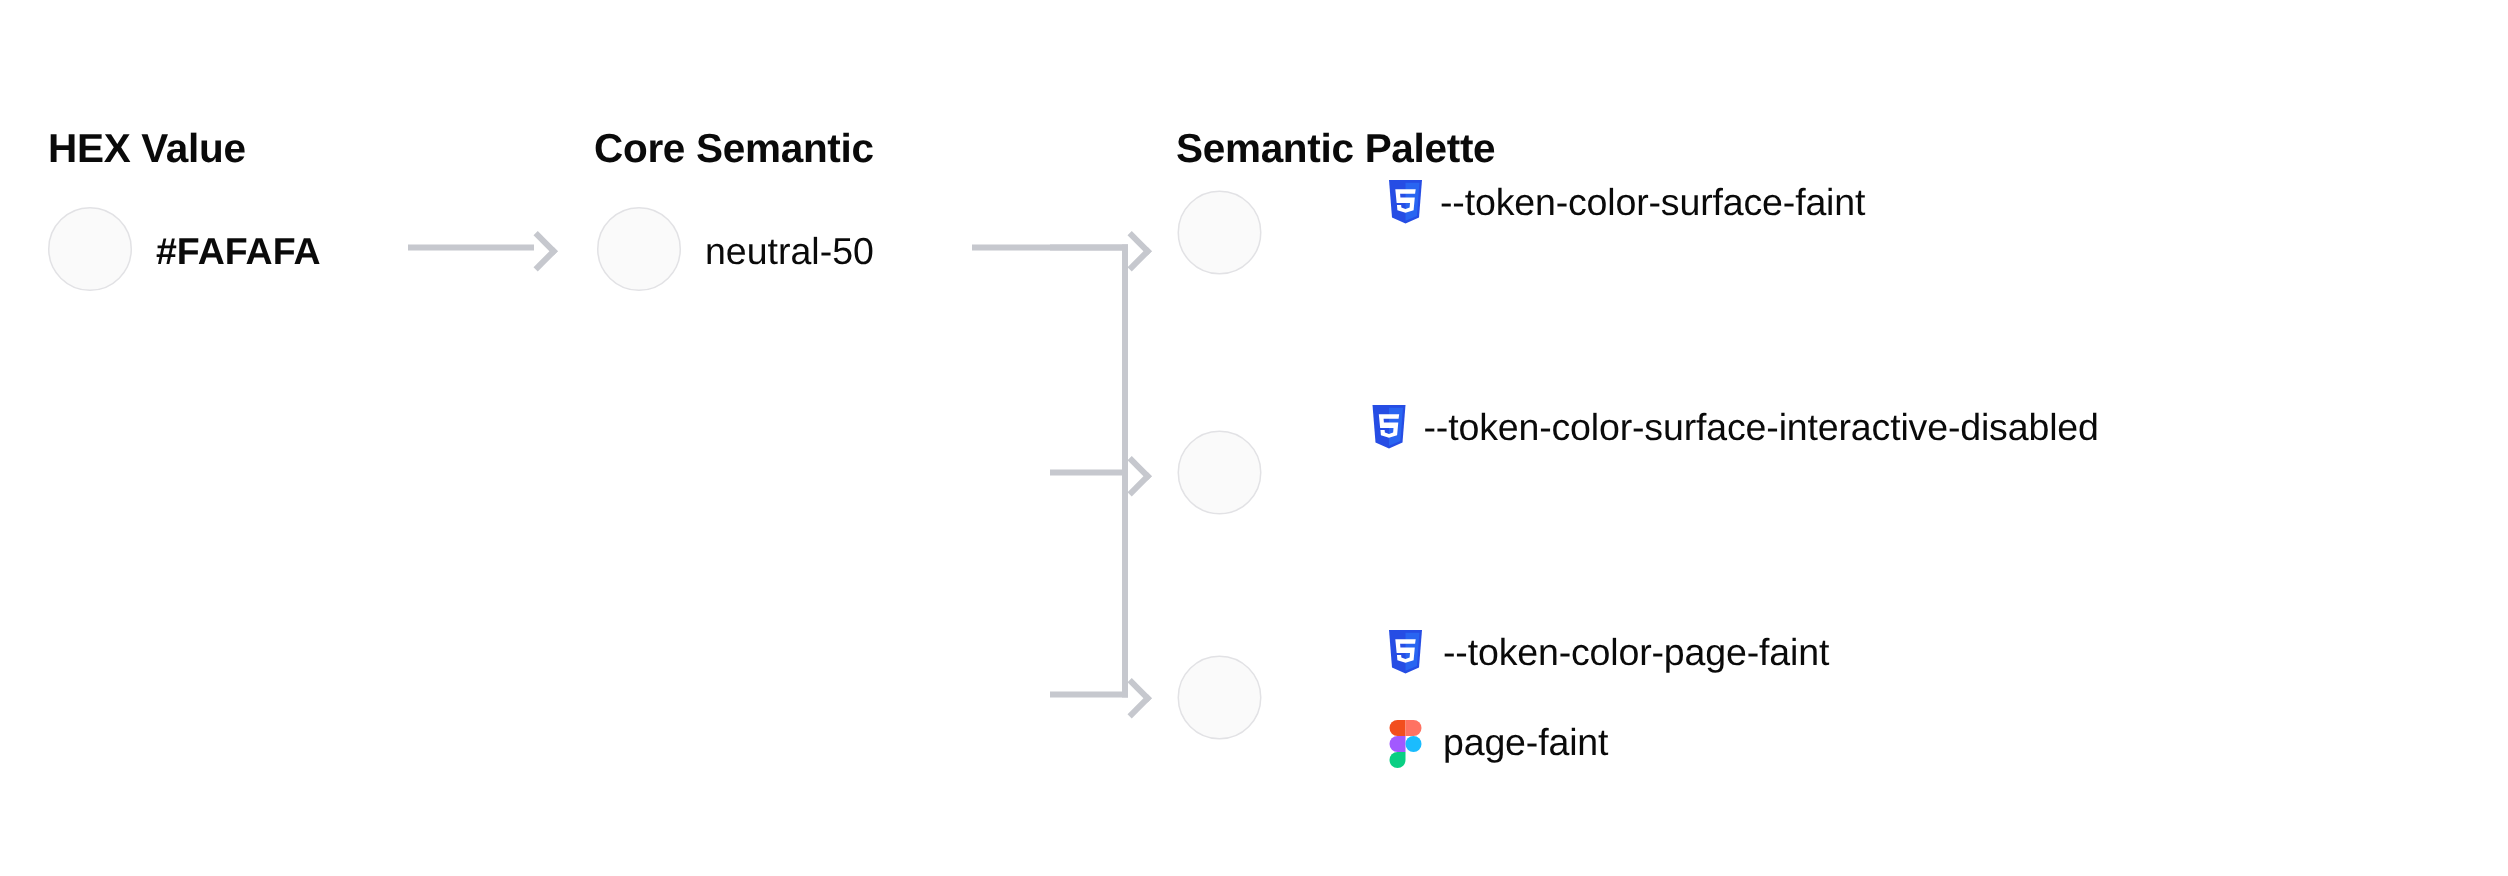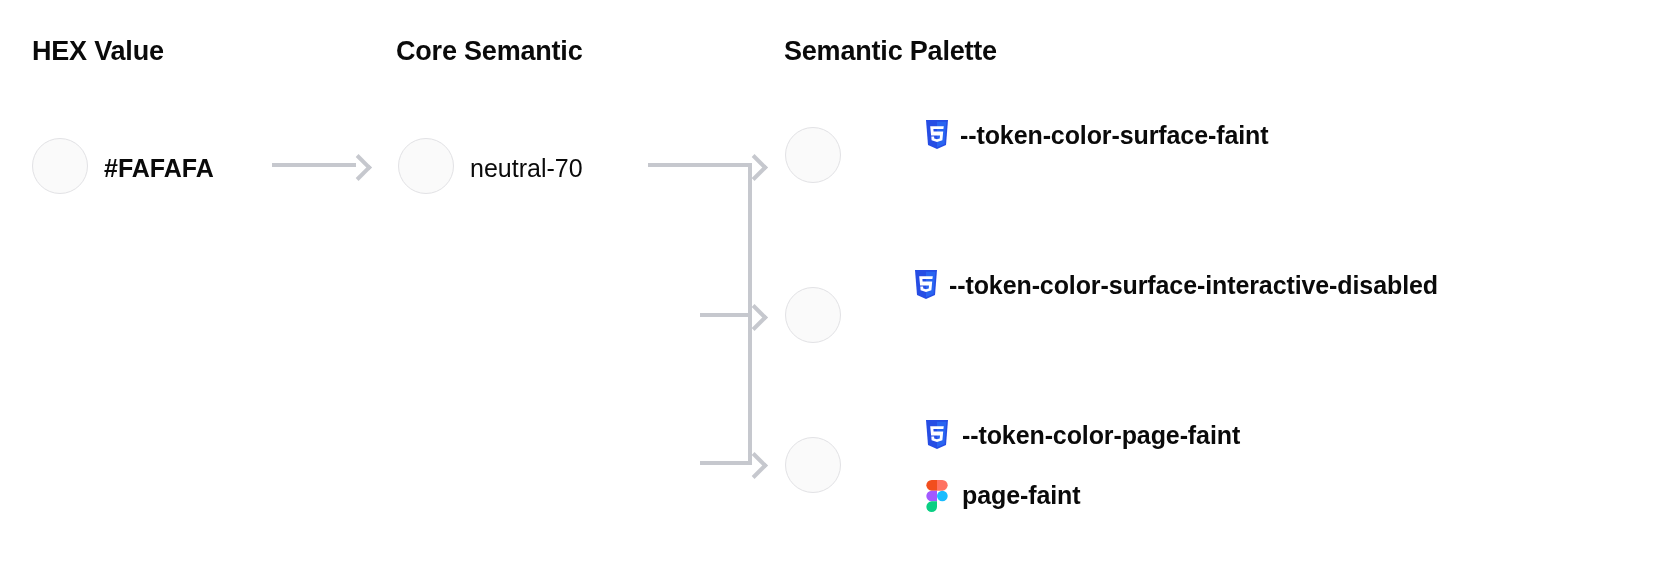--- a/index.html
+++ b/index.html
@@ -22,20 +22,21 @@
   }
 
   
   .col-heading {
     position: absolute;
     font-size: 27px;
     font-weight: 700;
     letter-spacing: -0.2px;
     color: #0a0a0a;
     white-space: nowrap;
+    margin-top: 48px;
   }
   #heading-hex       { left: 32px;  top: 36px; }
   #heading-core      { left: 396px; top: 36px; }
   #heading-semantic  { left: 784px; top: 36px; }
 
   
   .swatch {
     position: absolute;
     width: 56px;
     height: 56px;
@@ -104,21 +105,21 @@
   
   .token-line {
     position: absolute;
     display: flex;
     align-items: center;
     gap: 10px;
     white-space: nowrap;
   }
   .token-text {
     font-size: 25px;
-    font-weight: 700;
+    font-weight: 400;
     color: #0a0a0a;
     letter-spacing: -0.1px;
     line-height: 1;
   }
   .icon-slot {
     width: 26px;
     height: 30px;
     display: block;
     flex: 0 0 auto;
   }
@@ -144,21 +145,21 @@
 
   <div class="swatch" id="swatch-hex" style="background: rgb(250, 250, 250);"></div>
 
   <div class="value-label" id="label-hex">#FAFAFA</div>
 
   <div class="line-h" id="arrow1-shaft"></div>
   <div class="arrowhead" id="arrow1-head"></div>
 
   <div class="swatch" id="swatch-core" style="background: rgb(250, 250, 250);"></div>
 
-  <div class="value-label" id="label-core">neutral-70</div>
+  <div class="value-label" id="label-core">neutral-50</div>
 
   <div class="line-h" id="arrow2-shaft"></div>
   <div class="line-v" id="spine"></div>
 
   <div class="line-h" id="branch1-shaft"></div>
   <div class="arrowhead" id="branch1-head"></div>
 
   <div class="line-h" id="branch2-shaft"></div>
   <div class="arrowhead" id="branch2-head"></div>
 

